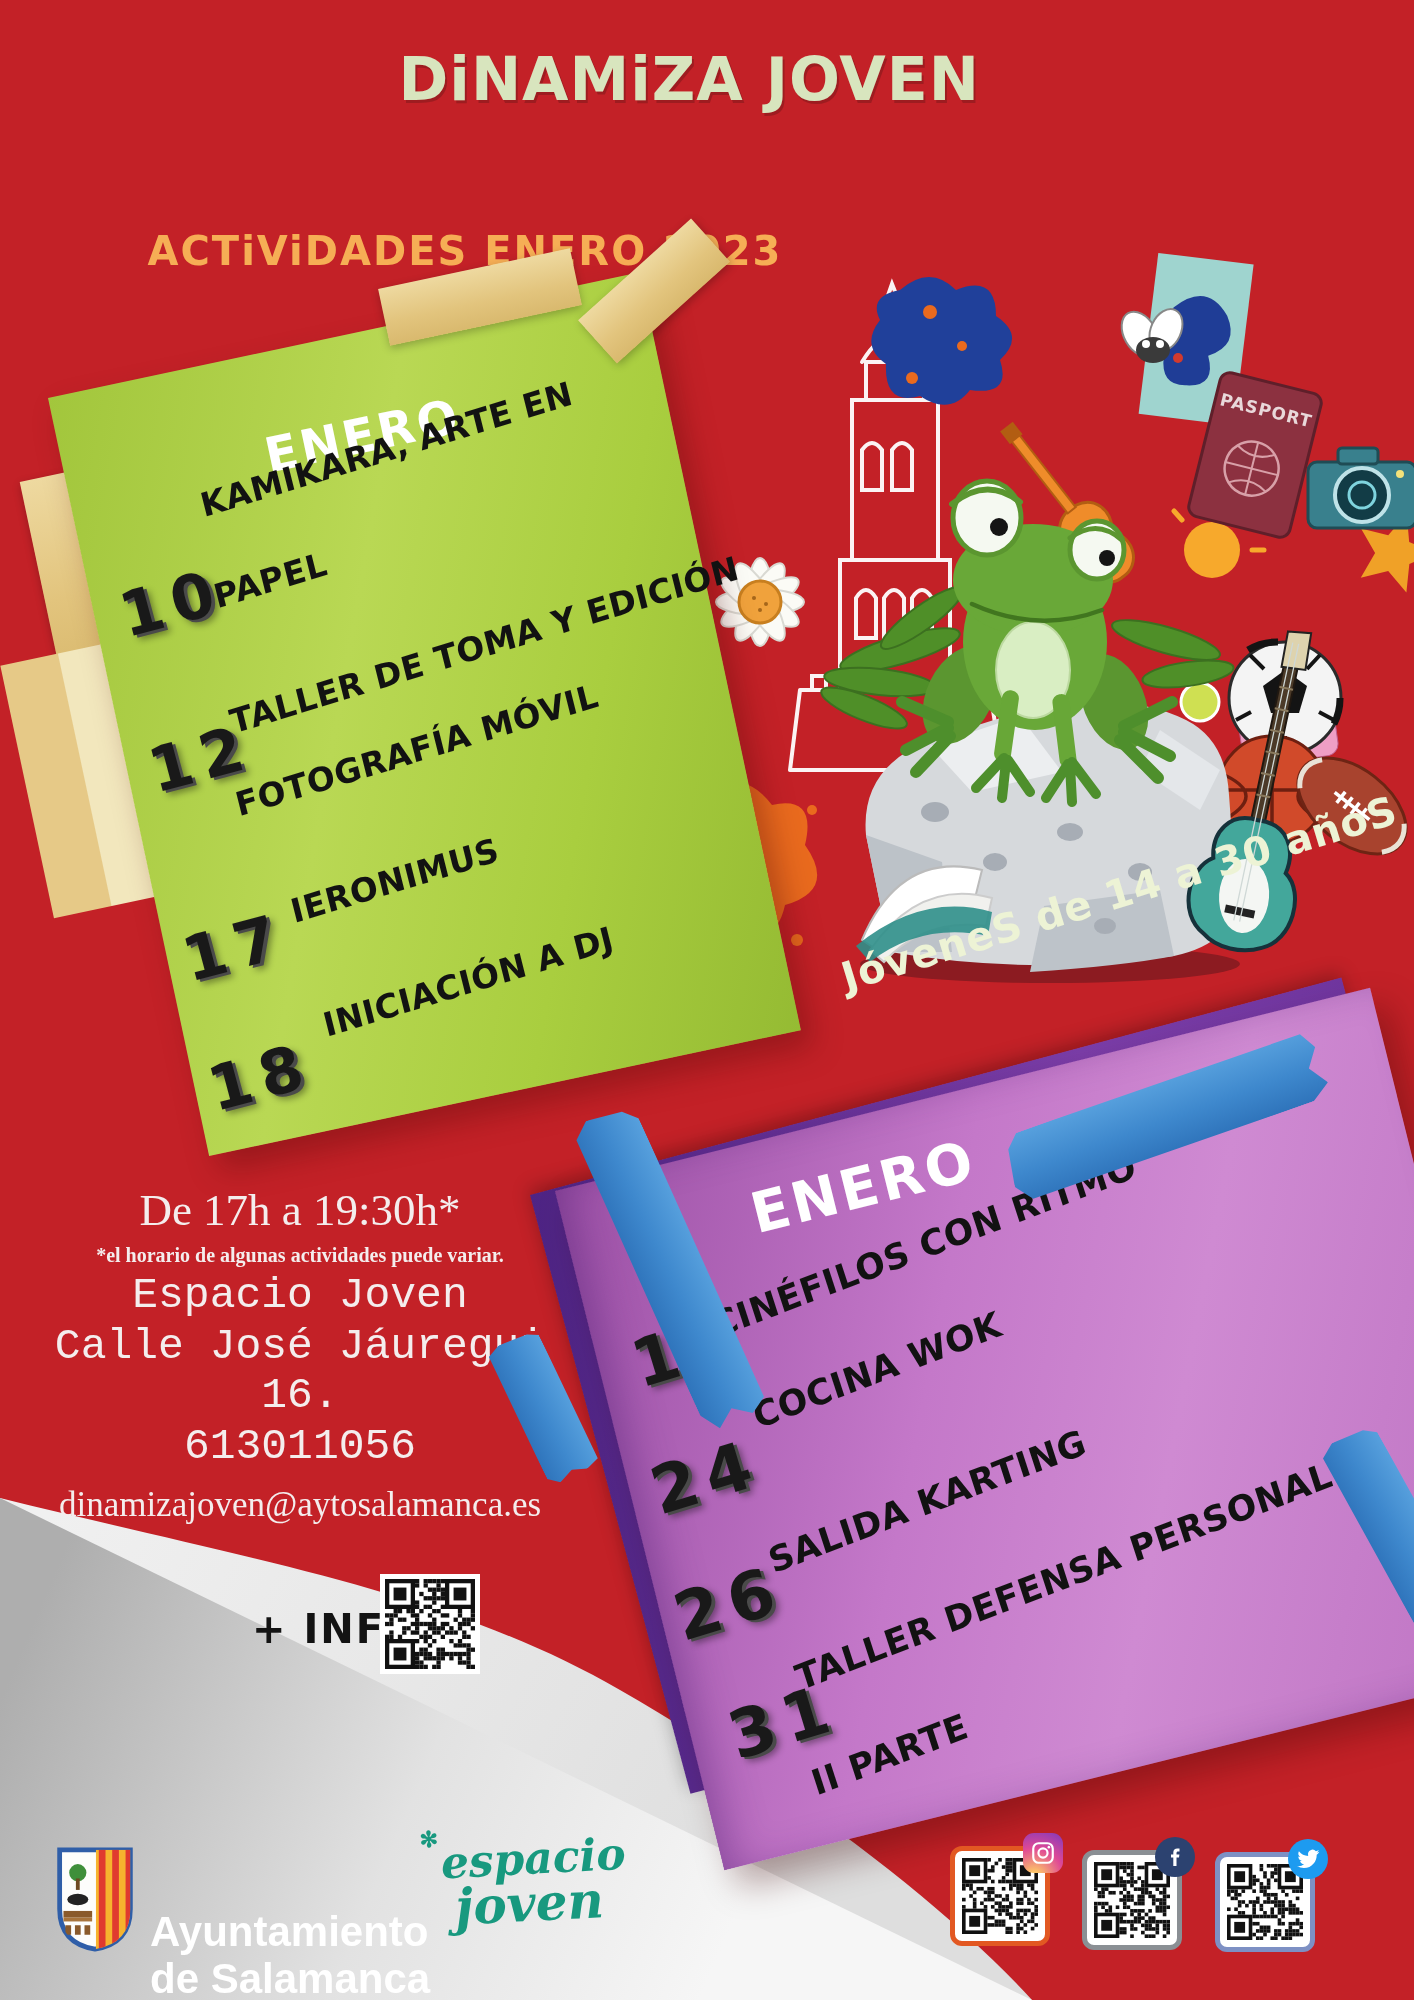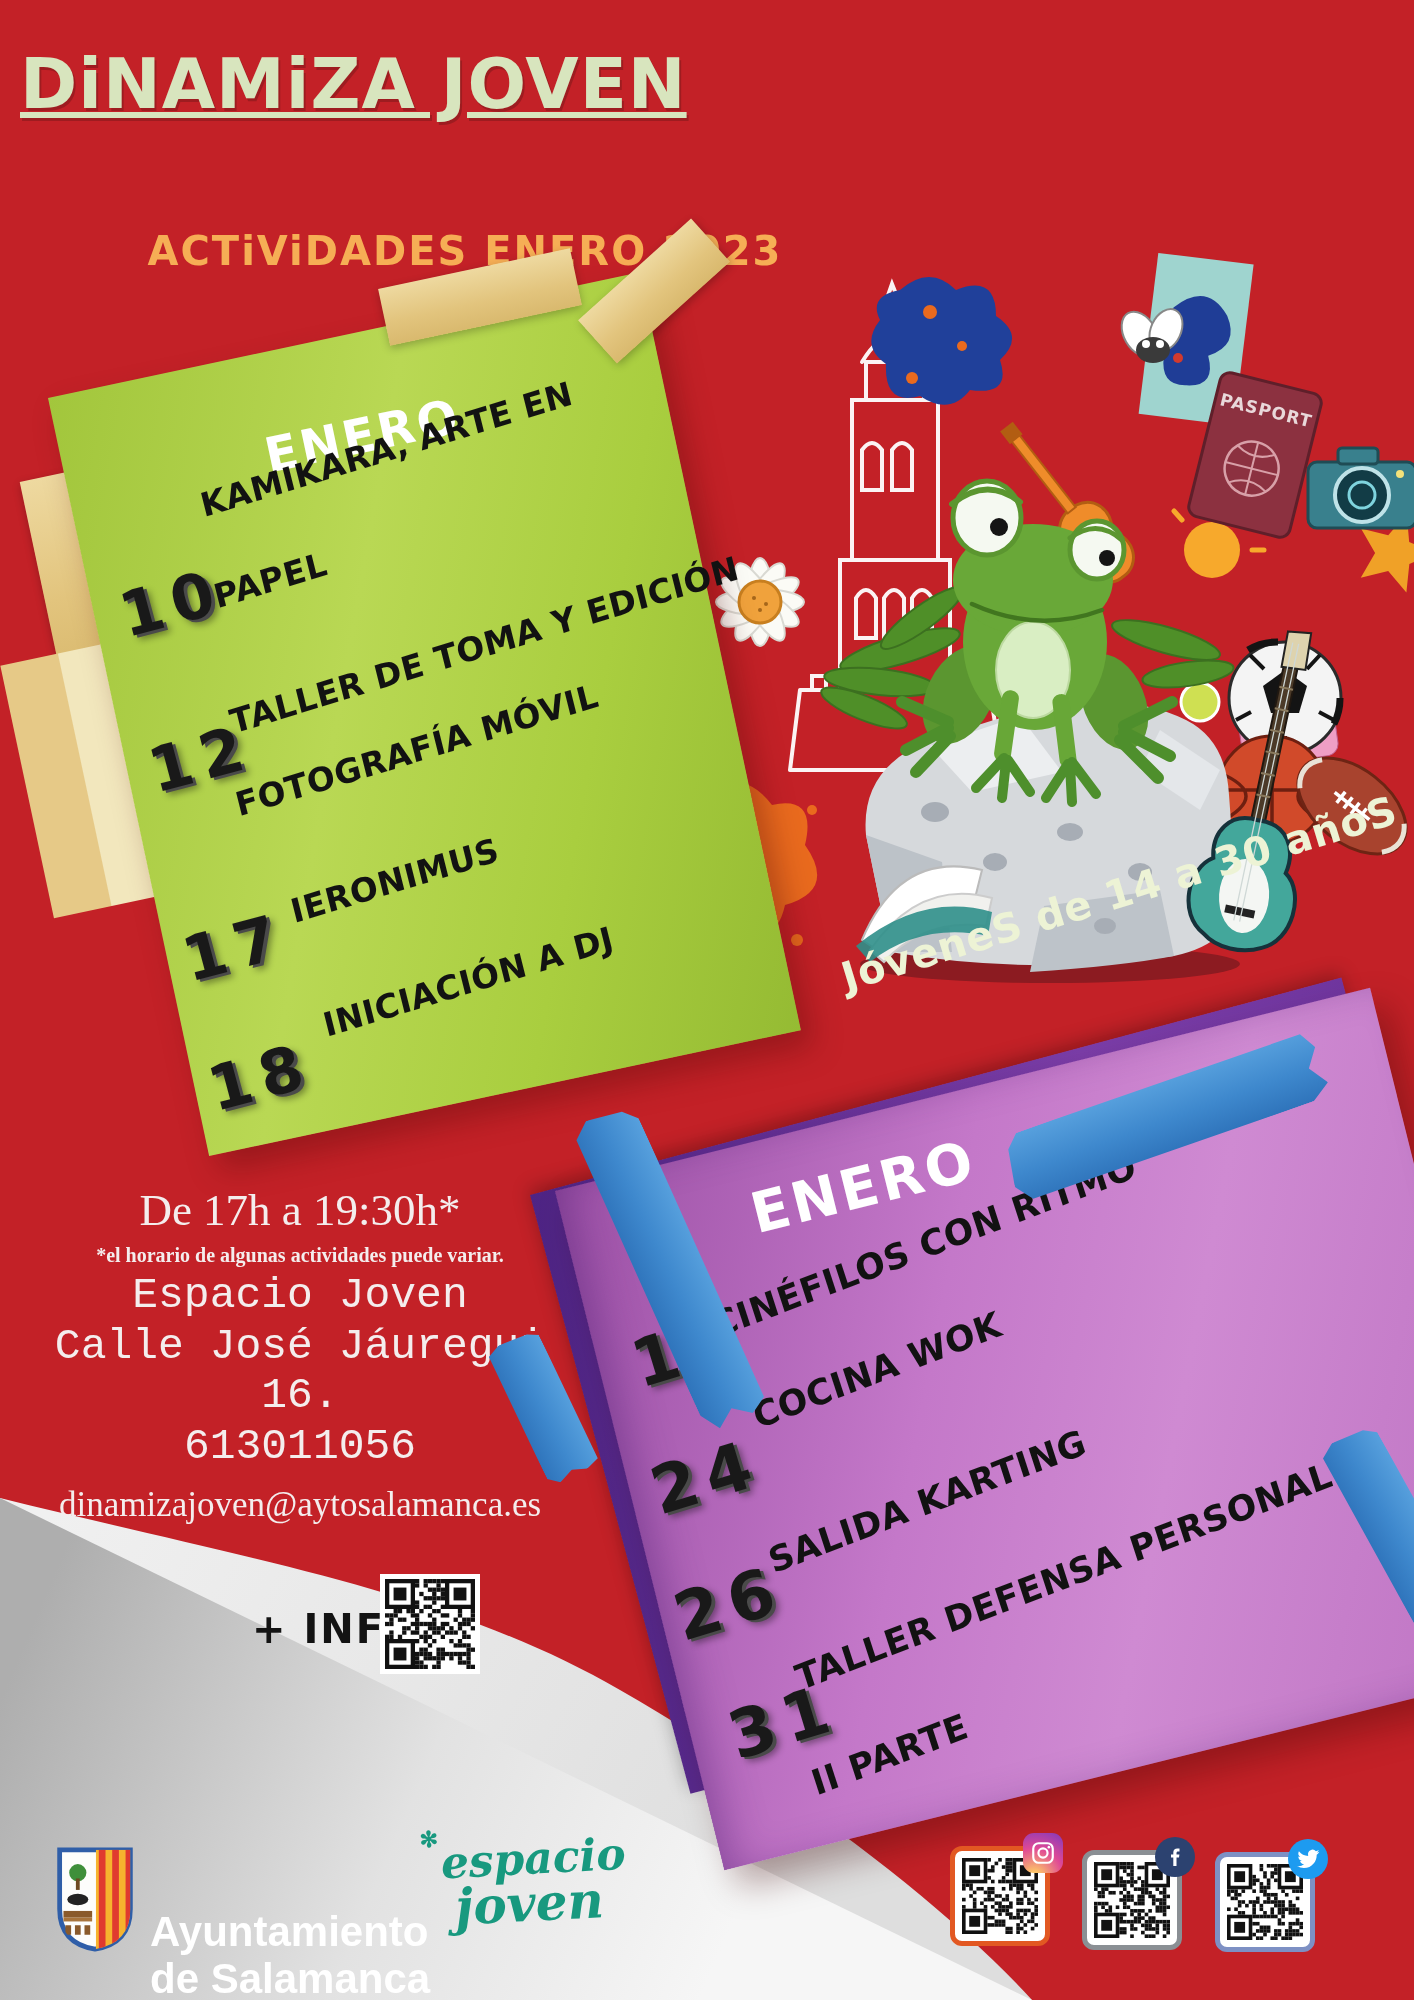--- a/index.html
+++ b/index.html
@@ -1,22 +1,22 @@
 <!DOCTYPE html>
 <html><head>
 <meta charset="utf-8">
 <style>
   html,body{margin:0;padding:0;background:#555;}
   .page{position:relative;width:1414px;height:2000px;overflow:hidden;
         background:#c32127;font-family:"DejaVu Sans",sans-serif;}
 
   
-  .title{position:absolute;left:20px;top:44px;width:960px;text-align:left;
-         font-size:69px;font-weight:800;letter-spacing:1px;color:#d8e5be;
-         text-shadow:2px 3px 0 rgba(90,20,20,.35);text-decoration:underline;}
+  .title{position:absolute;left:20px;top:44px;width:960px;text-align:right;
+         font-size:60px;font-weight:800;letter-spacing:1px;color:#d8e5be;
+         text-shadow:2px 3px 0 rgba(90,20,20,.35);}
   .subtitle{position:absolute;left:20px;top:228px;width:890px;text-align:center;
             font-size:40px;font-weight:800;letter-spacing:2px;color:#f6ae55;}
 
   
   .curl{position:absolute;left:0;top:0;width:1414px;height:2000px;z-index:1;pointer-events:none;}
 
   
   .tape{position:absolute;}
   .tape-tan{background:linear-gradient(180deg,#eed9a0,#e2c47d 60%,#d9b96e);
             box-shadow:0 3px 8px rgba(0,0,0,.25);}

